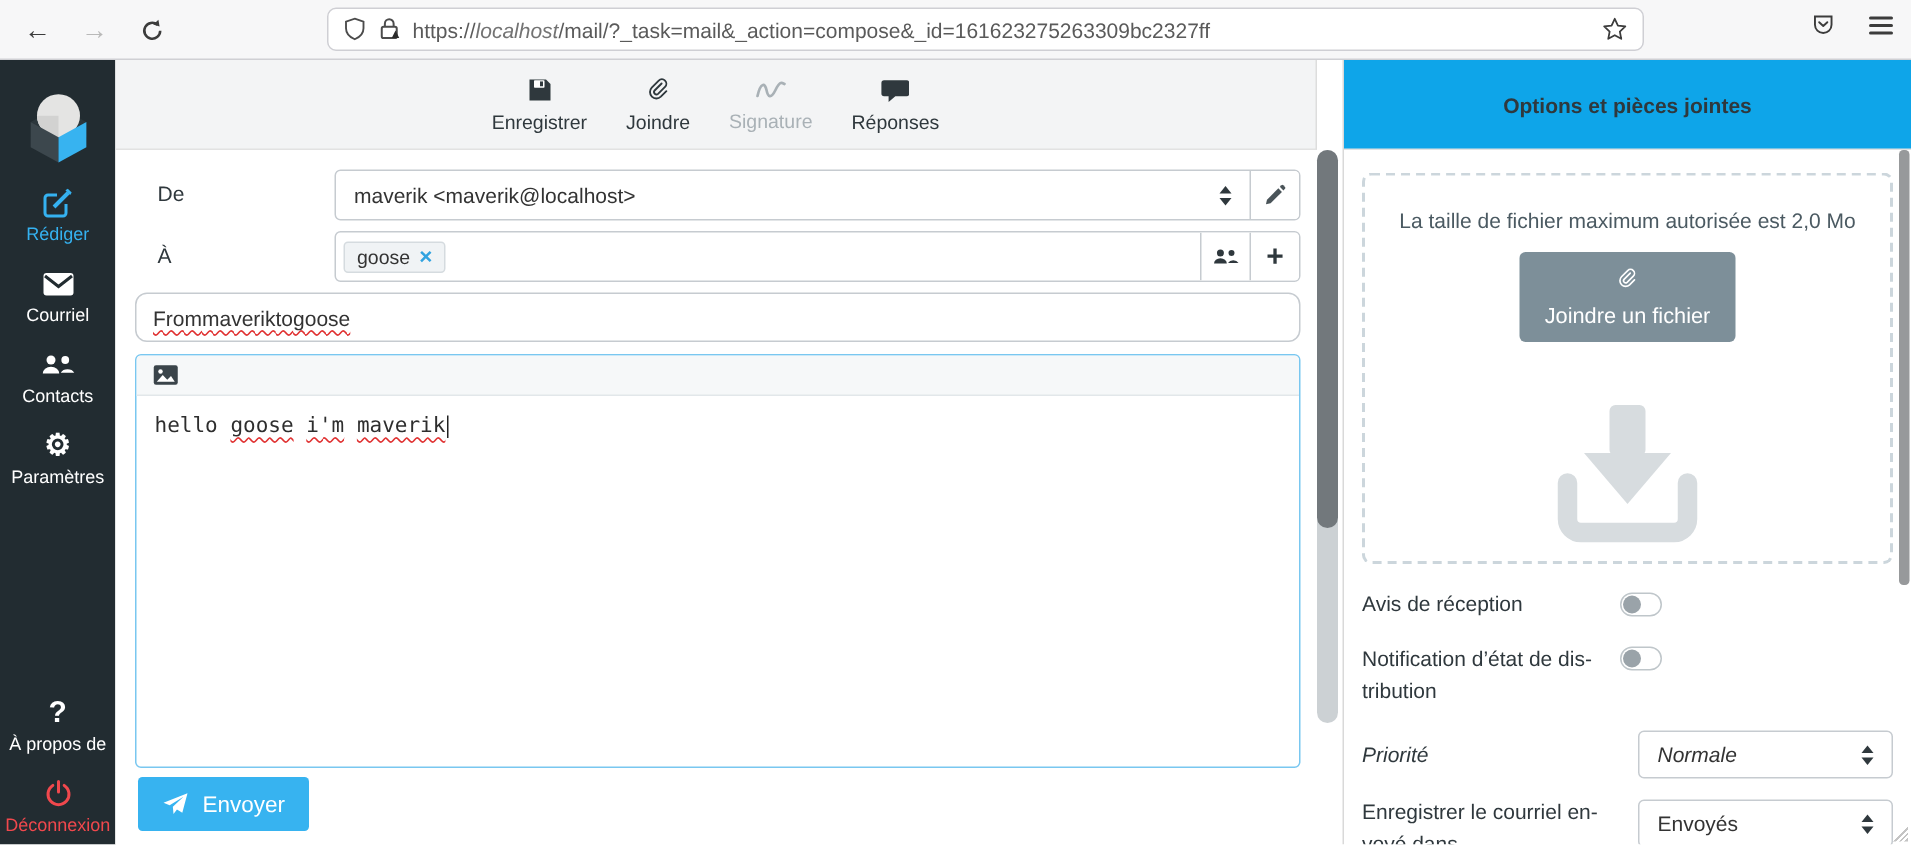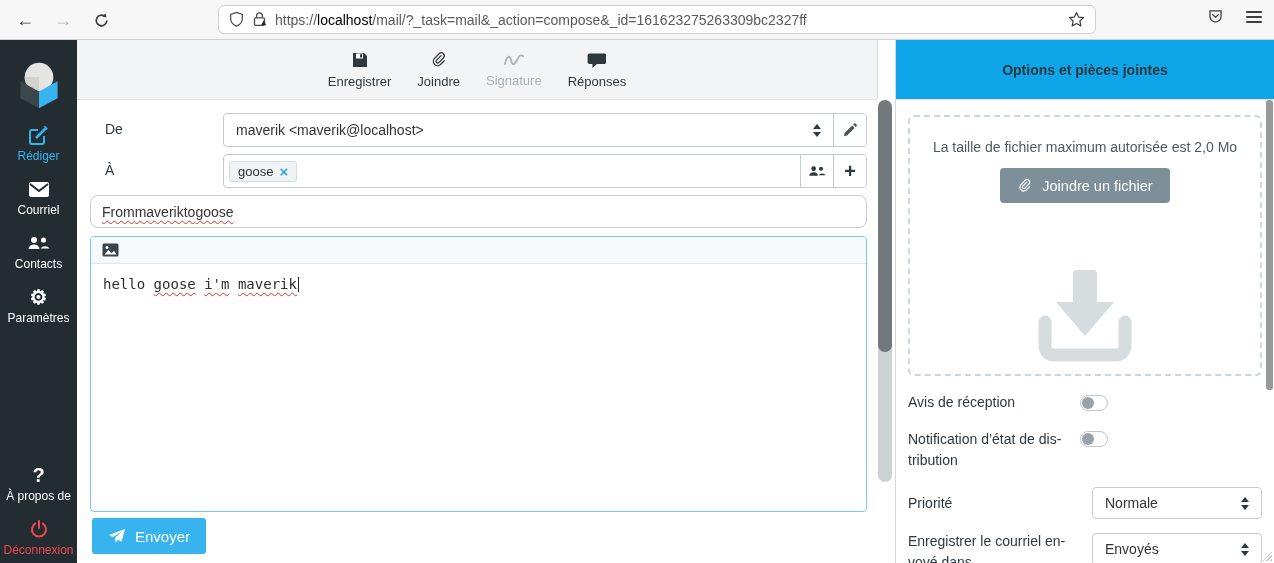--- a/index.html
+++ b/index.html
@@ -8,21 +8,21 @@
 
   
   .chrome { position:absolute; left:0; top:0; width:1274px; height:40px; background:#f7f7f8; border-bottom:1px solid #d0d0d4; }
   .chrome .navbtn { position:absolute; top:8px; width:26px; height:24px; display:flex; align-items:center; justify-content:center; font-size:18px; color:#3c3c3c; cursor:pointer; }
   .chrome .navbtn.disabled { color:#b9b9b9; }
   .btn-back { left:12px; }
   .btn-fwd { left:50px; }
   .btn-reload { left:88px; }
   .urlbar { position:absolute; left:218px; top:5px; width:878px; height:29px; background:#fff; border:1px solid #cfcfd4; border-radius:6px; display:flex; align-items:center; padding:0 10px; gap:8px; }
   .urlbar .urltext { font-size:14px; color:#5a5a5a; white-space:nowrap; overflow:hidden; }
-  .urlbar .urltext .host { color:#000000; }
+  .urlbar .urltext .host { color:#737373;font-style:italic; }
   .urlbar .star { margin-left:auto; }
   .chrome-right { position:absolute; right:12px; top:8px; display:flex; gap:22px; align-items:center; }
   .hamburger { width:16px; height:12px; display:flex; flex-direction:column; justify-content:space-between; cursor:pointer; }
   .hamburger i { height:2px; background:#3c3c3c; border-radius:1px; }
 
   
   .sidebar { position:absolute; left:0; top:40px; width:77px; height:523px; background:#222c31; display:flex; flex-direction:column; align-items:center; padding-top:16px; }
   .logo { width:54px; height:54px; margin-bottom:14px; }
   .nav-item { width:100%; text-align:center; margin-bottom:15px; cursor:pointer; }
   .nav-item .nicon { height:22px; display:flex; align-items:center; justify-content:center; margin-bottom:3px; }
@@ -69,21 +69,21 @@
 
   .compose-footer { position:absolute; left:0; bottom:0; width:818px; height:48px; background:#fff; }
   .send-btn { position:absolute; left:15px; top:3px; height:36px; background:#37b3f0; color:#fff; border:none; border-radius:3px; padding:0 16px; font-size:15px; display:flex; align-items:center; gap:9px; cursor:pointer; font-family:"Liberation Sans", sans-serif; }
 
   
   .options-panel { position:absolute; left:895px; top:40px; width:379px; height:523px; background:#fff; border-left:1px solid #d9d9d9; }
   .panel-head { height:60px; background:#0ea5e9; border-bottom:1px solid #e2e2e2; display:flex; align-items:center; justify-content:center; font-size:14px; font-weight:bold; color:#2f383d; }
   .panel-body { position:relative; padding:15px 12px 0 12px; height:463px; overflow:hidden; }
   .dropzone { position:relative; border:2px dashed #ccd6dc; border-radius:6px; height:261px; text-align:center; padding-top:22px; }
   .maxsize { font-size:14px; color:#4b5a62; }
-  .attach-btn { margin-top:13px; background:#7d8f99; color:#fff; border:none; border-radius:4px; padding:9px 17px; font-size:14.5px; display:inline-flex; align-items:center; gap:9px; cursor:pointer; font-family:"Liberation Sans", sans-serif; }
+  .attach-btn { margin-top:13px; background:#7d8f99; color:#fff; border:none; border-radius:4px; padding:9px 17px; font-size:14.5px; display:inline-flex; align-items:center; gap:9px; cursor:pointer; font-family:"Liberation Sans", sans-serif;flex-direction:column; }
   .bigdl { position:absolute; left:50%; transform:translateX(-50%); bottom:8px; }
 
   .opt-row { display:flex; margin-top:16px; align-items:center; }
   .opt-row.top { align-items:flex-start; }
   .opt-label { width:172px; font-size:14px; color:#2f383d; line-height:1.5; }
   .pre { white-space:pre-line; }
   .toggle { width:28px; height:16px; border:1px solid #bfc6ca; border-radius:9px; background:#fff; position:relative; cursor:pointer; flex:none; }
   .toggle .knob { position:absolute; left:1px; top:1px; width:12px; height:12px; border-radius:50%; background:#9aa3a9; }
   .opt-select { margin-left:auto; width:170px; height:32px; border:1px solid #c6cbd0; border-radius:4px; display:flex; align-items:center; padding:0 12px; font-size:14px; color:#333; cursor:pointer; background:#fff; }
 
@@ -342,21 +342,21 @@
     </div>
 
     <div class="opt-row top">
       <div class="opt-label pre">Notification d’état de dis-
 tribution</div>
       <div class="toggle" style="margin-top:2px;">
           <div class="knob"></div>
         </div>
     </div>
 
-    <div class="opt-row" style="">
+    <div class="opt-row" style="font-style:italic;">
       <div class="opt-label">Priorité</div>
       <div class="opt-select">
         <span>Normale</span>
         <span class="updown">
             <i class="up"></i>
             <i class="dn"></i>
           </span>
       </div>
     </div>
 

